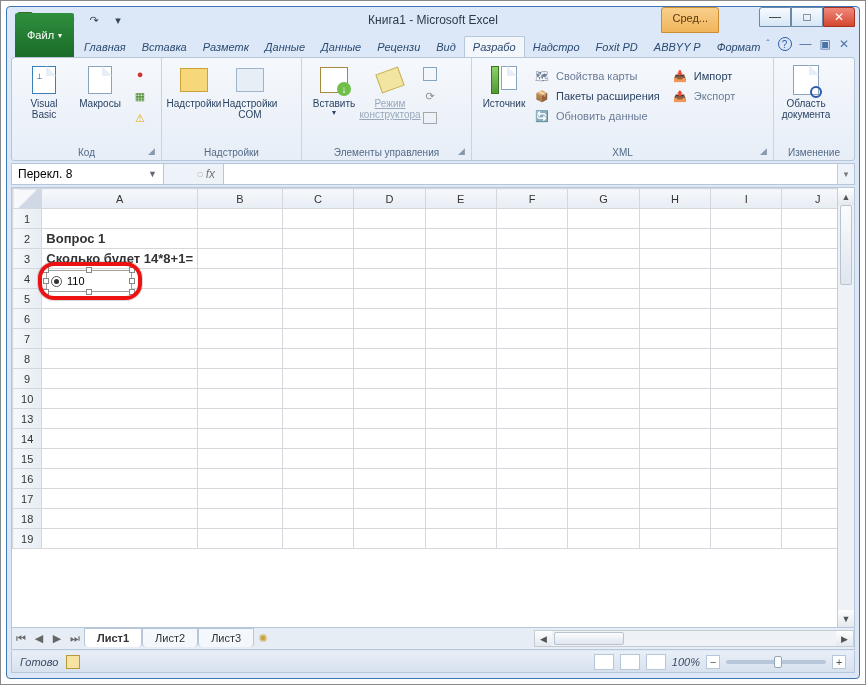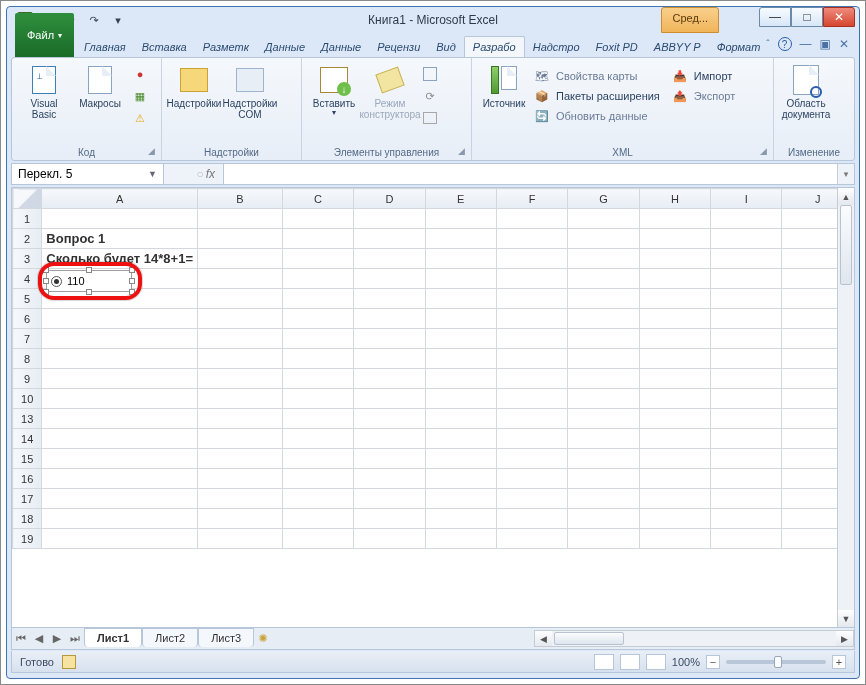--- a/index.html
+++ b/index.html
@@ -87,21 +87,21 @@
   
   .sheetbar { position: absolute; left: 10px; right: 10px; bottom: 34px; height: 22px; background: #e7edf4; border: 1px solid #b7c6d8; border-top: none; display: flex; align-items: center; font-size: 11px; }
   .navbtn { width: 18px; height: 18px; display: flex; align-items: center; justify-content: center; color: #666; }
   .sheet { padding: 3px 12px; background: #f4f7fb; border: 1px solid #b7c6d8; border-bottom: none; border-radius: 0 0 4px 4px; margin-top: -1px; color: #333; transform: translateY(-1px); }
   .sheet.active { background: #fff; font-weight: bold; }
   .sheetbar .hsplit { margin-left: auto; width: 320px; height: 17px; background: #eef1f5; border: 1px solid #c6ccd4; display: flex; }
   .hsplit .ar { width: 17px; display:flex; align-items:center; justify-content:center; font-size:9px; color:#555; background: linear-gradient(#fdfefe,#e4e9ef);}
   .hsplit .track { flex:1; position:relative;}
   .hsplit .thumb { position:absolute; left:2px; top:1px; bottom:1px; width:70px;background:linear-gradient(#fafcfe,#dfe6ee);border:1px solid #b9c2cf;border-radius:2px;}
 
-  .status { position: absolute; left: 10px; right: 10px; bottom: 11px; height: 22px; background: linear-gradient(#e9eff7,#d7e1ee); border: 1px solid #b7c6d8; border-top: none; display: flex; align-items: center; font-size: 11px; color: #3b4a63; padding: 0 8px; gap: 8px; }
+  .status { position: absolute; left: 10px; right: 10px; bottom: 11px; height: 22px; background: linear-gradient(#e9eff7,#d7e1ee); border: 1px solid #b7c6d8; border-top: none; display: flex; align-items: center; font-size: 11px; color: #3b4a63; padding: 0 8px; gap: 8px; font-style: italic; }
   .status .right { margin-left: auto; display: flex; align-items: center; gap: 6px; }
   .viewbtn { width: 20px; height: 16px; border: 1px solid #b7c6d8; background: #fff; display:flex; }
   .zoom-slider { width: 100px; height: 4px; background: #b7c6d8; position: relative; border-radius: 2px; }
   .zoom-slider .zthumb { position: absolute; left: 48px; top: -4px; width: 8px; height: 12px; background: #fafcfe; border: 1px solid #98a6b9; border-radius: 2px; }
   .zbtn { width: 14px; height: 14px; border: 1px solid #b7c6d8; background: #fff; display:flex;align-items:center;justify-content:center; font-size:11px; color:#555;}
   .macro-ic { width:14px; height:14px; border:1px solid #b7983a; background:#f6e3a2; }
 </style>
 </head>
 <body>
 
@@ -206,21 +206,21 @@
         <div class="grp-body">
           <div class="big-btn">
             <div class="ic">
                 <div style="width:28px;height:26px;background:#fff;border:1px solid #a6883a;position:relative;">
                   <div style="position:absolute;right:-4px;bottom:-4px;width:14px;height:14px;background:#6fbf4a;border-radius:50%;color:#fff;font-size:10px;display:flex;align-items:center;justify-content:center;">↓</div>
                 </div>
               </div>
             <span>Вставить</span>
             <span style="font-size:8px;">▾</span>
           </div>
-          <div class="big-btn" style="color:#9aa8bb;">
+          <div class="big-btn" style="color:#9aa8bb;text-decoration:underline;">
             <div class="ic">
                 <div class="ruler-ic"></div>
               </div>
             <span>Режим конструктора</span>
           </div>
           <div class="tiny-stack">
             <div class="tiny-btn">
                 <span style="width:14px;height:14px;border:1px solid #8aa3bf;display:block;"></span>
               </div>
             <div class="tiny-btn">
@@ -284,21 +284,21 @@
             <span>Область документа</span>
           </div>
         </div>
         <div class="grp-label">Изменение</div>
       </div>
     </div>
   </div>
 
   <div class="barrow">
     <div class="namebox">
-      <span>Перекл. 5</span>
+      <span>Перекл. 8</span>
         <span class="dd">▼</span>
     </div>
     <div class="fx-sep">
       <span style="color:#bbb;">○</span>
       <i>fx</i>
     </div>
     <div class="formula-input"></div>
     <div style="width:17px;display:flex;align-items:center;justify-content:center;font-size:9px;color:#777;border-left:1px solid #c6ccd4;">▾</div>
   </div>
 

